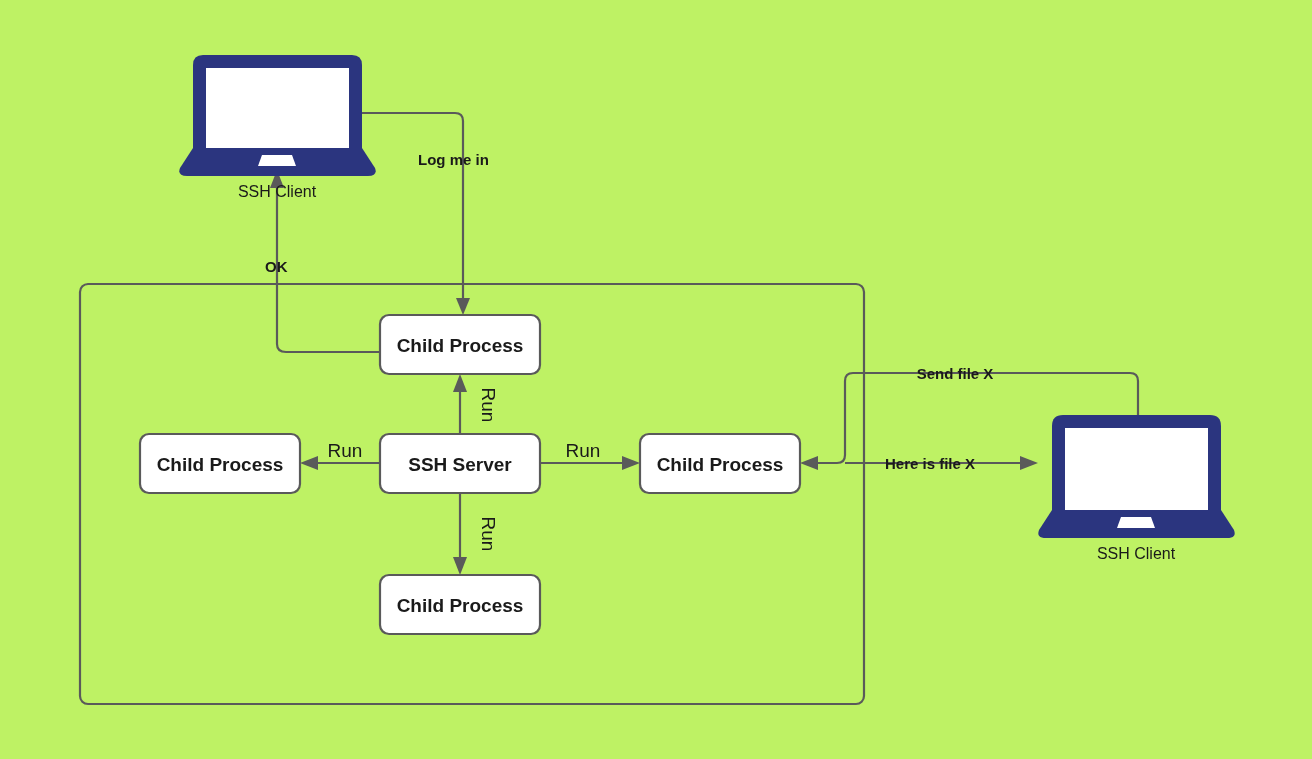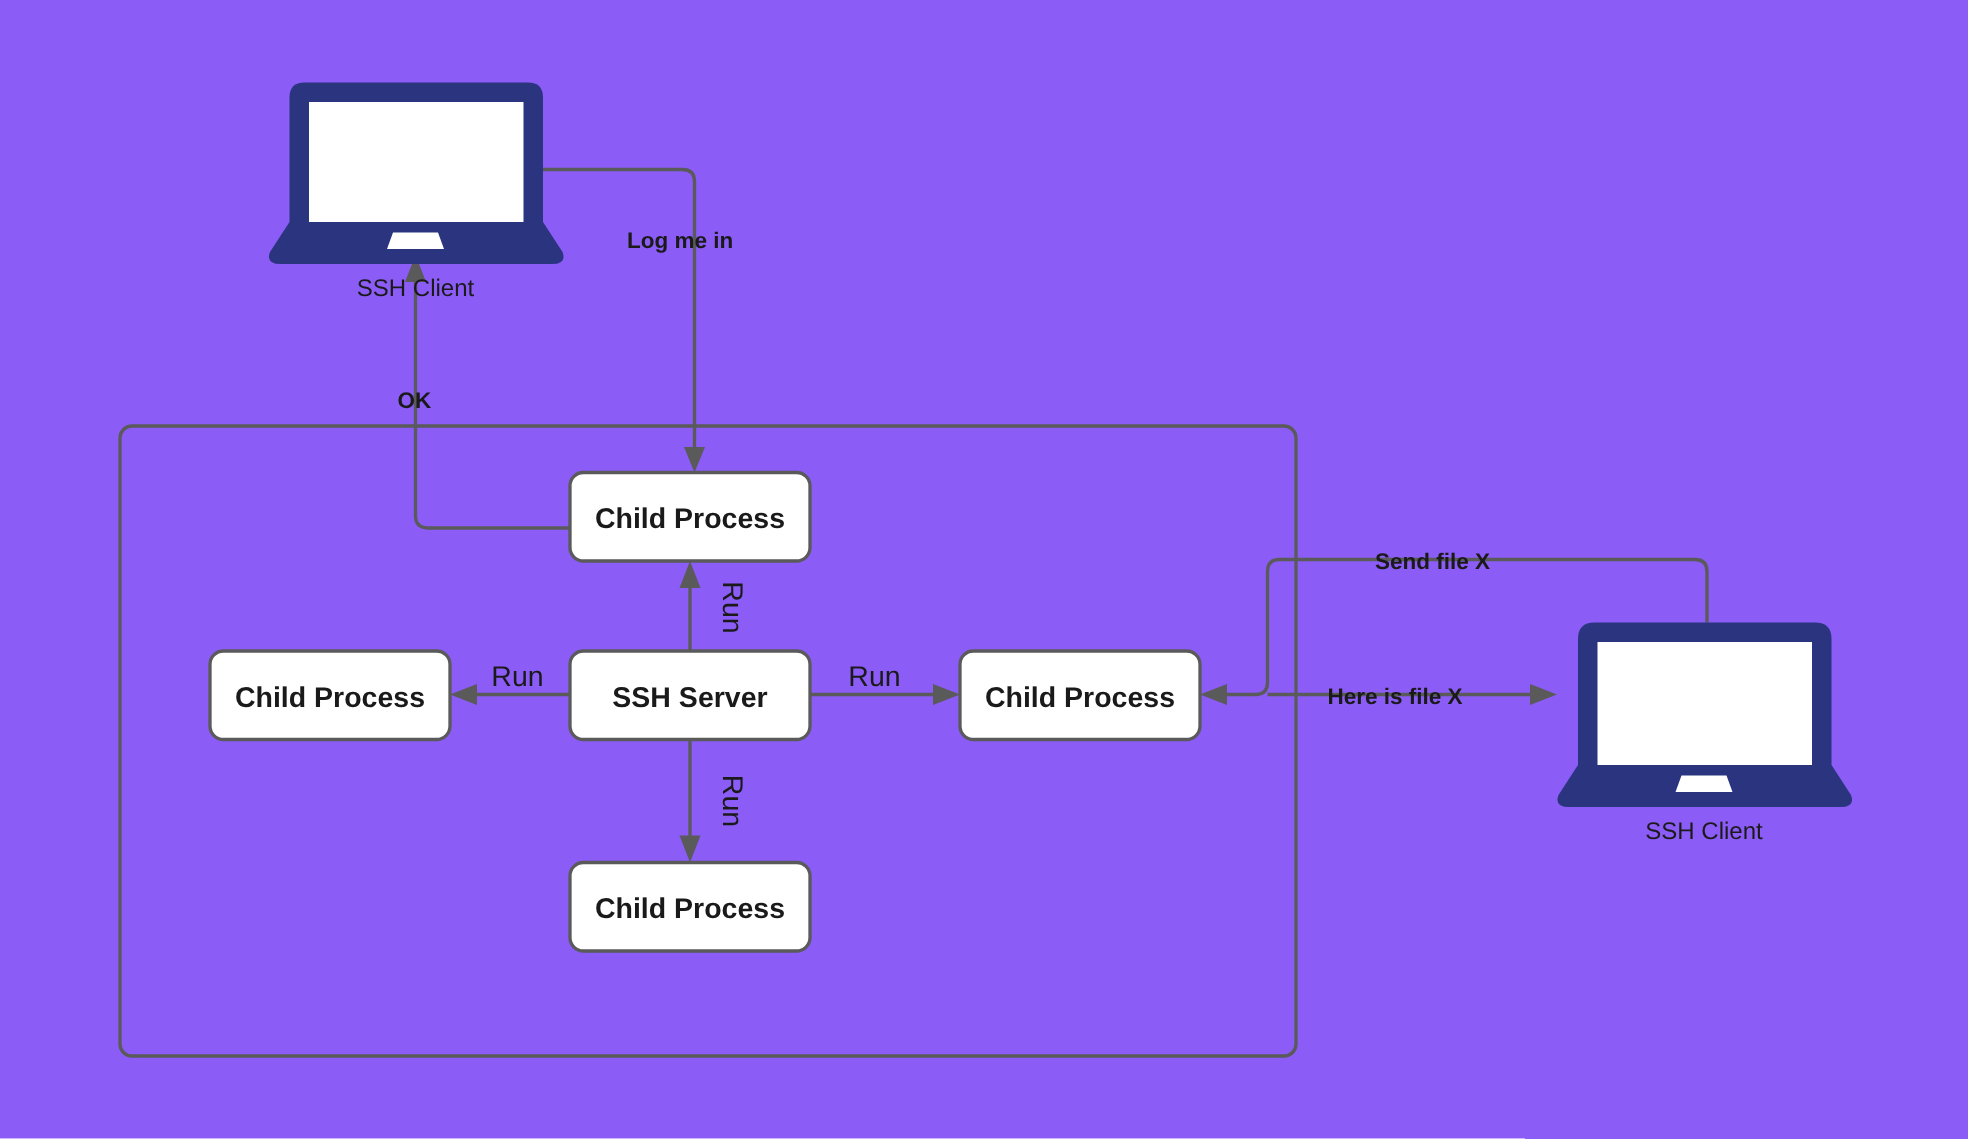--- a/index.html
+++ b/index.html
@@ -8,21 +8,21 @@
     padding: 0;
     background: #ffffff;
   }
   body {
     font-family: "Liberation Sans", sans-serif;
   }
   #stage {
     position: relative;
     width: 1312px;
     height: 759px;
-    background: #8b5cf6;
+    background: #bef264;
     overflow: hidden;
     text-decoration: underline;
   }
   #diagram-svg {
     position: absolute;
     left: 0;
     top: 0;
     width: 1312px;
     height: 759px;
   }

